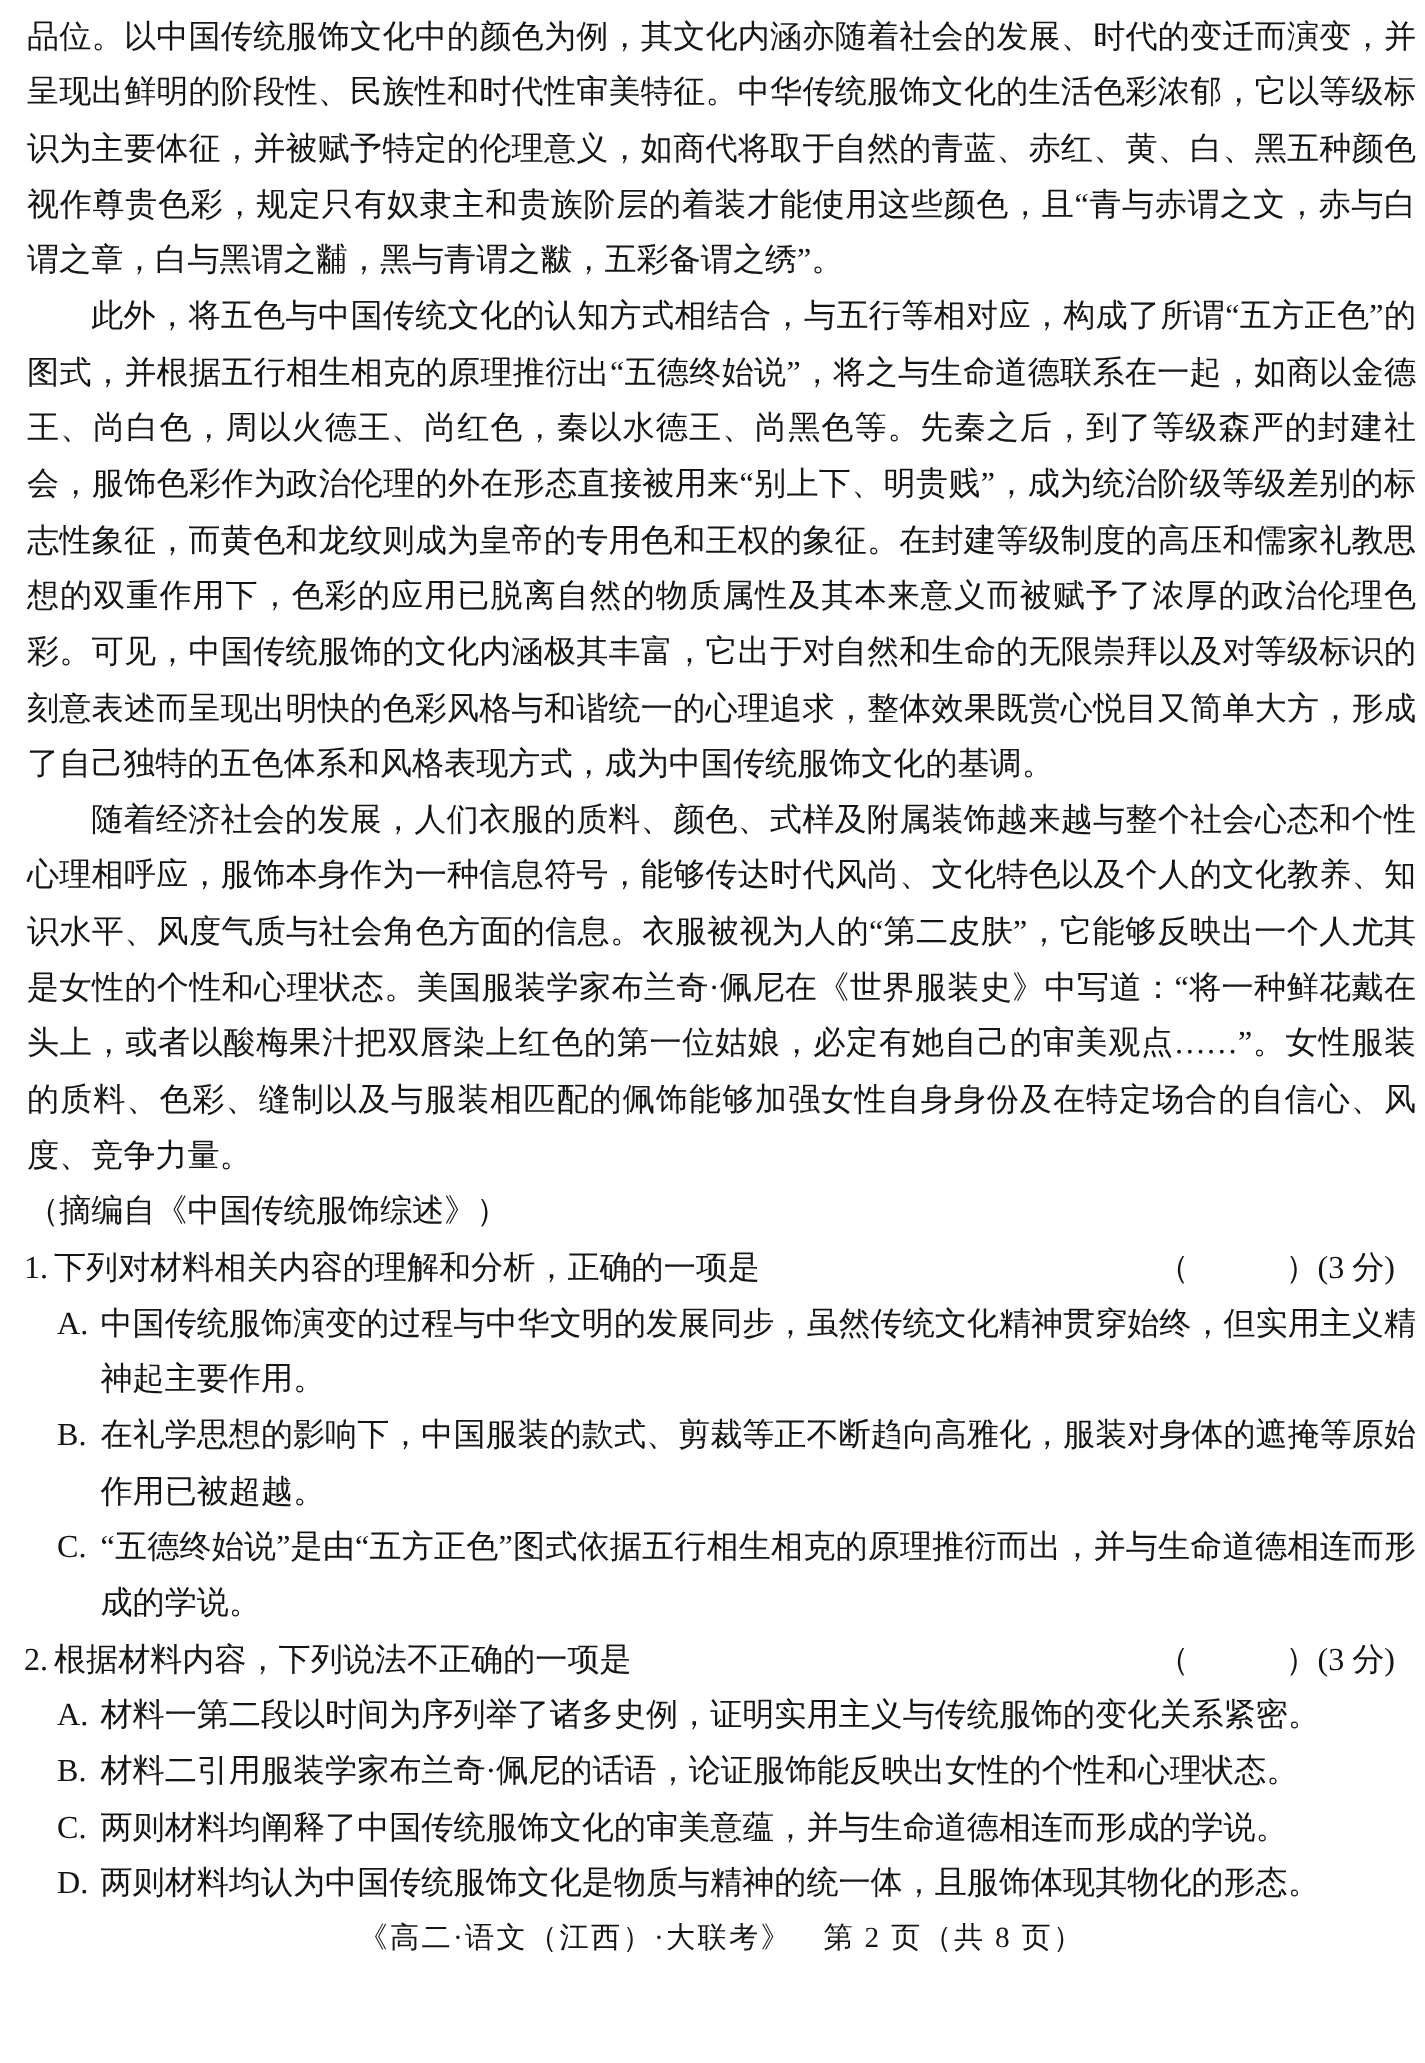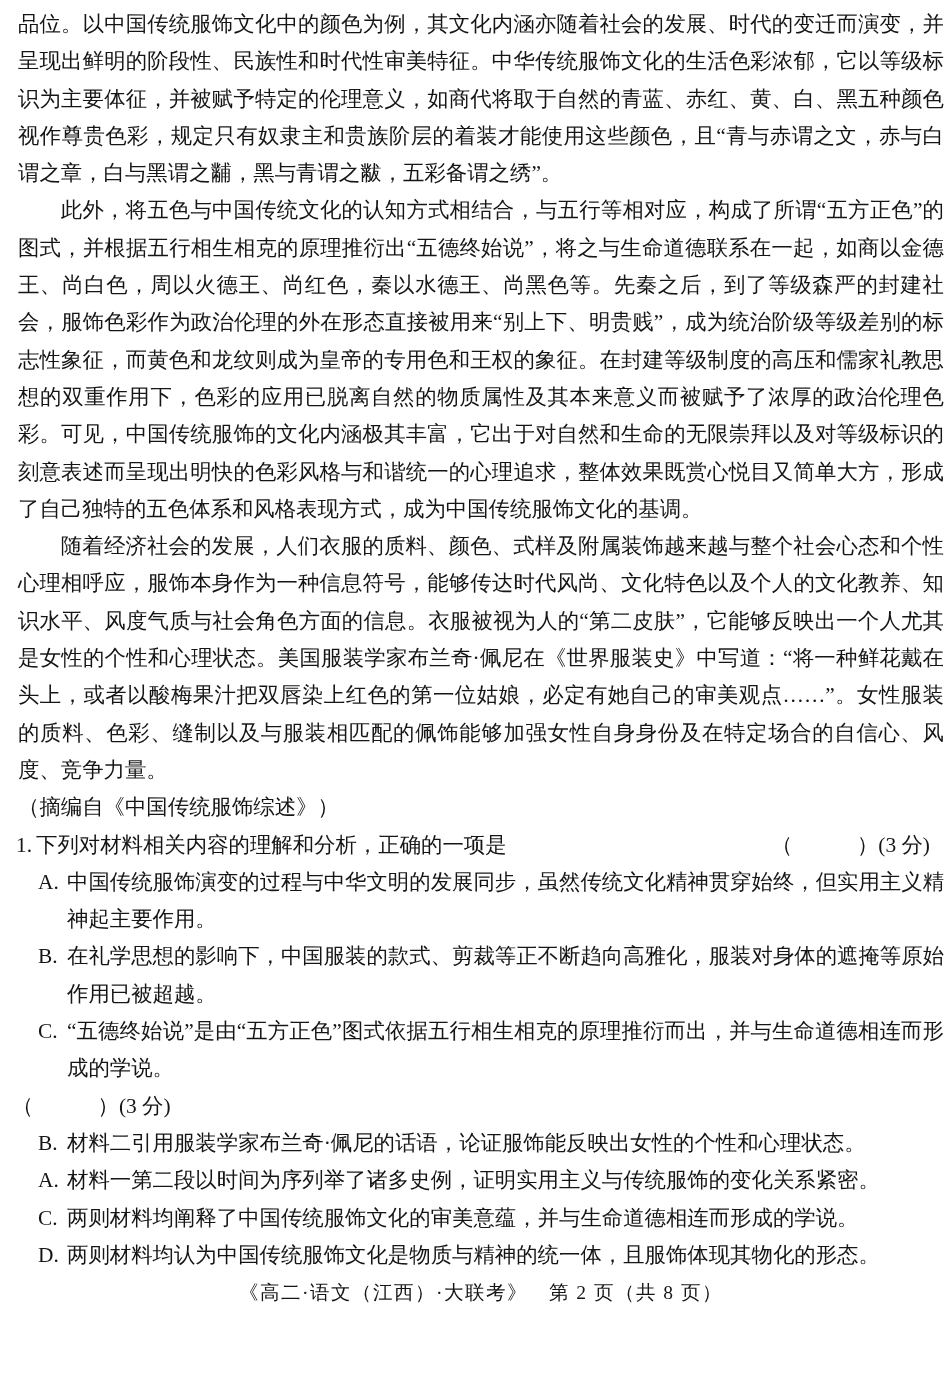--- a/index.html
+++ b/index.html
@@ -87,23 +87,24 @@
       <span class="q-left"><span class="q-num">1.</span><span>下列对材料相关内容的理解和分析，正确的一项是</span></span>
       <span class="answer-blank">（　　　）(3 分)</span>
     </div>
     <p class="option"><span class="opt-label">A.</span><span>中国传统服饰演变的过程与中华文明的发展同步，虽然传统文化精神贯穿始终，但实用主义精神起主要作用。</span></p>
     <p class="option"><span class="opt-label">B.</span><span>在礼学思想的影响下，中国服装的款式、剪裁等正不断趋向高雅化，服装对身体的遮掩等原始作用已被超越。</span></p>
     <p class="option"><span class="opt-label">C.</span><span>“五德终始说”是由“五方正色”图式依据五行相生相克的原理推衍而出，并与生命道德相连而形成的学说。</span></p>
   </div>
 
   <div class="question">
     <div class="question-head">
+      <span class="q-left"><span class="q-num">2.</span><span>根据材料内容，下列说法不正确的一项是</span></span>
       <span class="answer-blank">（　　　）(3 分)</span>
     </div>
+    <p class="option"><span class="opt-label">A.</span><span>材料一第二段以时间为序列举了诸多史例，证明实用主义与传统服饰的变化关系紧密。</span></p>
     <p class="option"><span class="opt-label">B.</span><span>材料二引用服装学家布兰奇·佩尼的话语，论证服饰能反映出女性的个性和心理状态。</span></p>
-    <p class="option"><span class="opt-label">A.</span><span>材料一第二段以时间为序列举了诸多史例，证明实用主义与传统服饰的变化关系紧密。</span></p>
     <p class="option"><span class="opt-label">C.</span><span>两则材料均阐释了中国传统服饰文化的审美意蕴，并与生命道德相连而形成的学说。</span></p>
     <p class="option"><span class="opt-label">D.</span><span>两则材料均认为中国传统服饰文化是物质与精神的统一体，且服饰体现其物化的形态。</span></p>
   </div>
 
   <div class="footer">《高二·语文（江西）·大联考》　第 2 页（共 8 页）</div>
 
 </div>
 
 </body></html>

